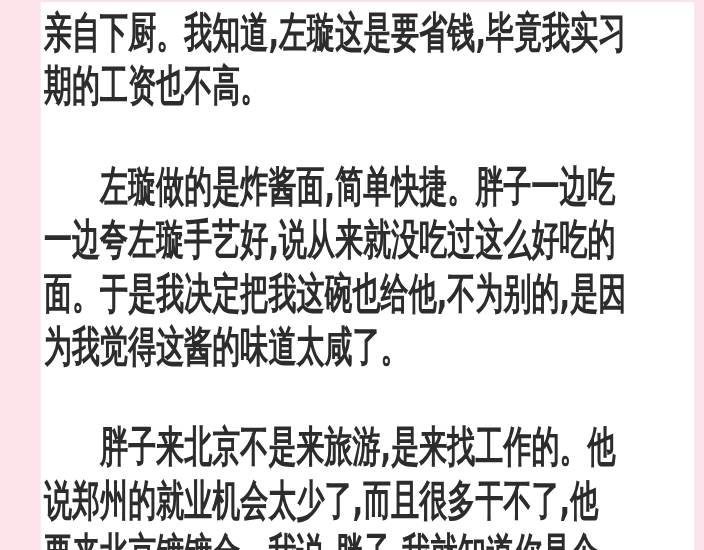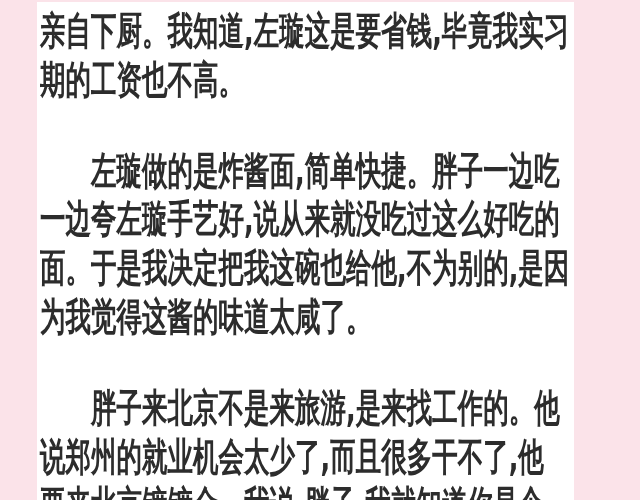--- a/index.html
+++ b/index.html
@@ -14,21 +14,21 @@
     overflow: hidden;
   }
   body {
     background: var(--page-bg);
     font-family: "DejaVu Sans", "Liberation Sans", sans-serif;
   }
   .reader-card {
     position: absolute;
     left: 37px;
     top: 2px;
-    width: 537px;
+    width: 594px;
     height: 498px;
     background: var(--card-bg);
     overflow: hidden;
   }
   .novel-text {
     position: absolute;
     left: 3px;
     top: 4px;
     width: 556px;
     font-size: 25.5px;

